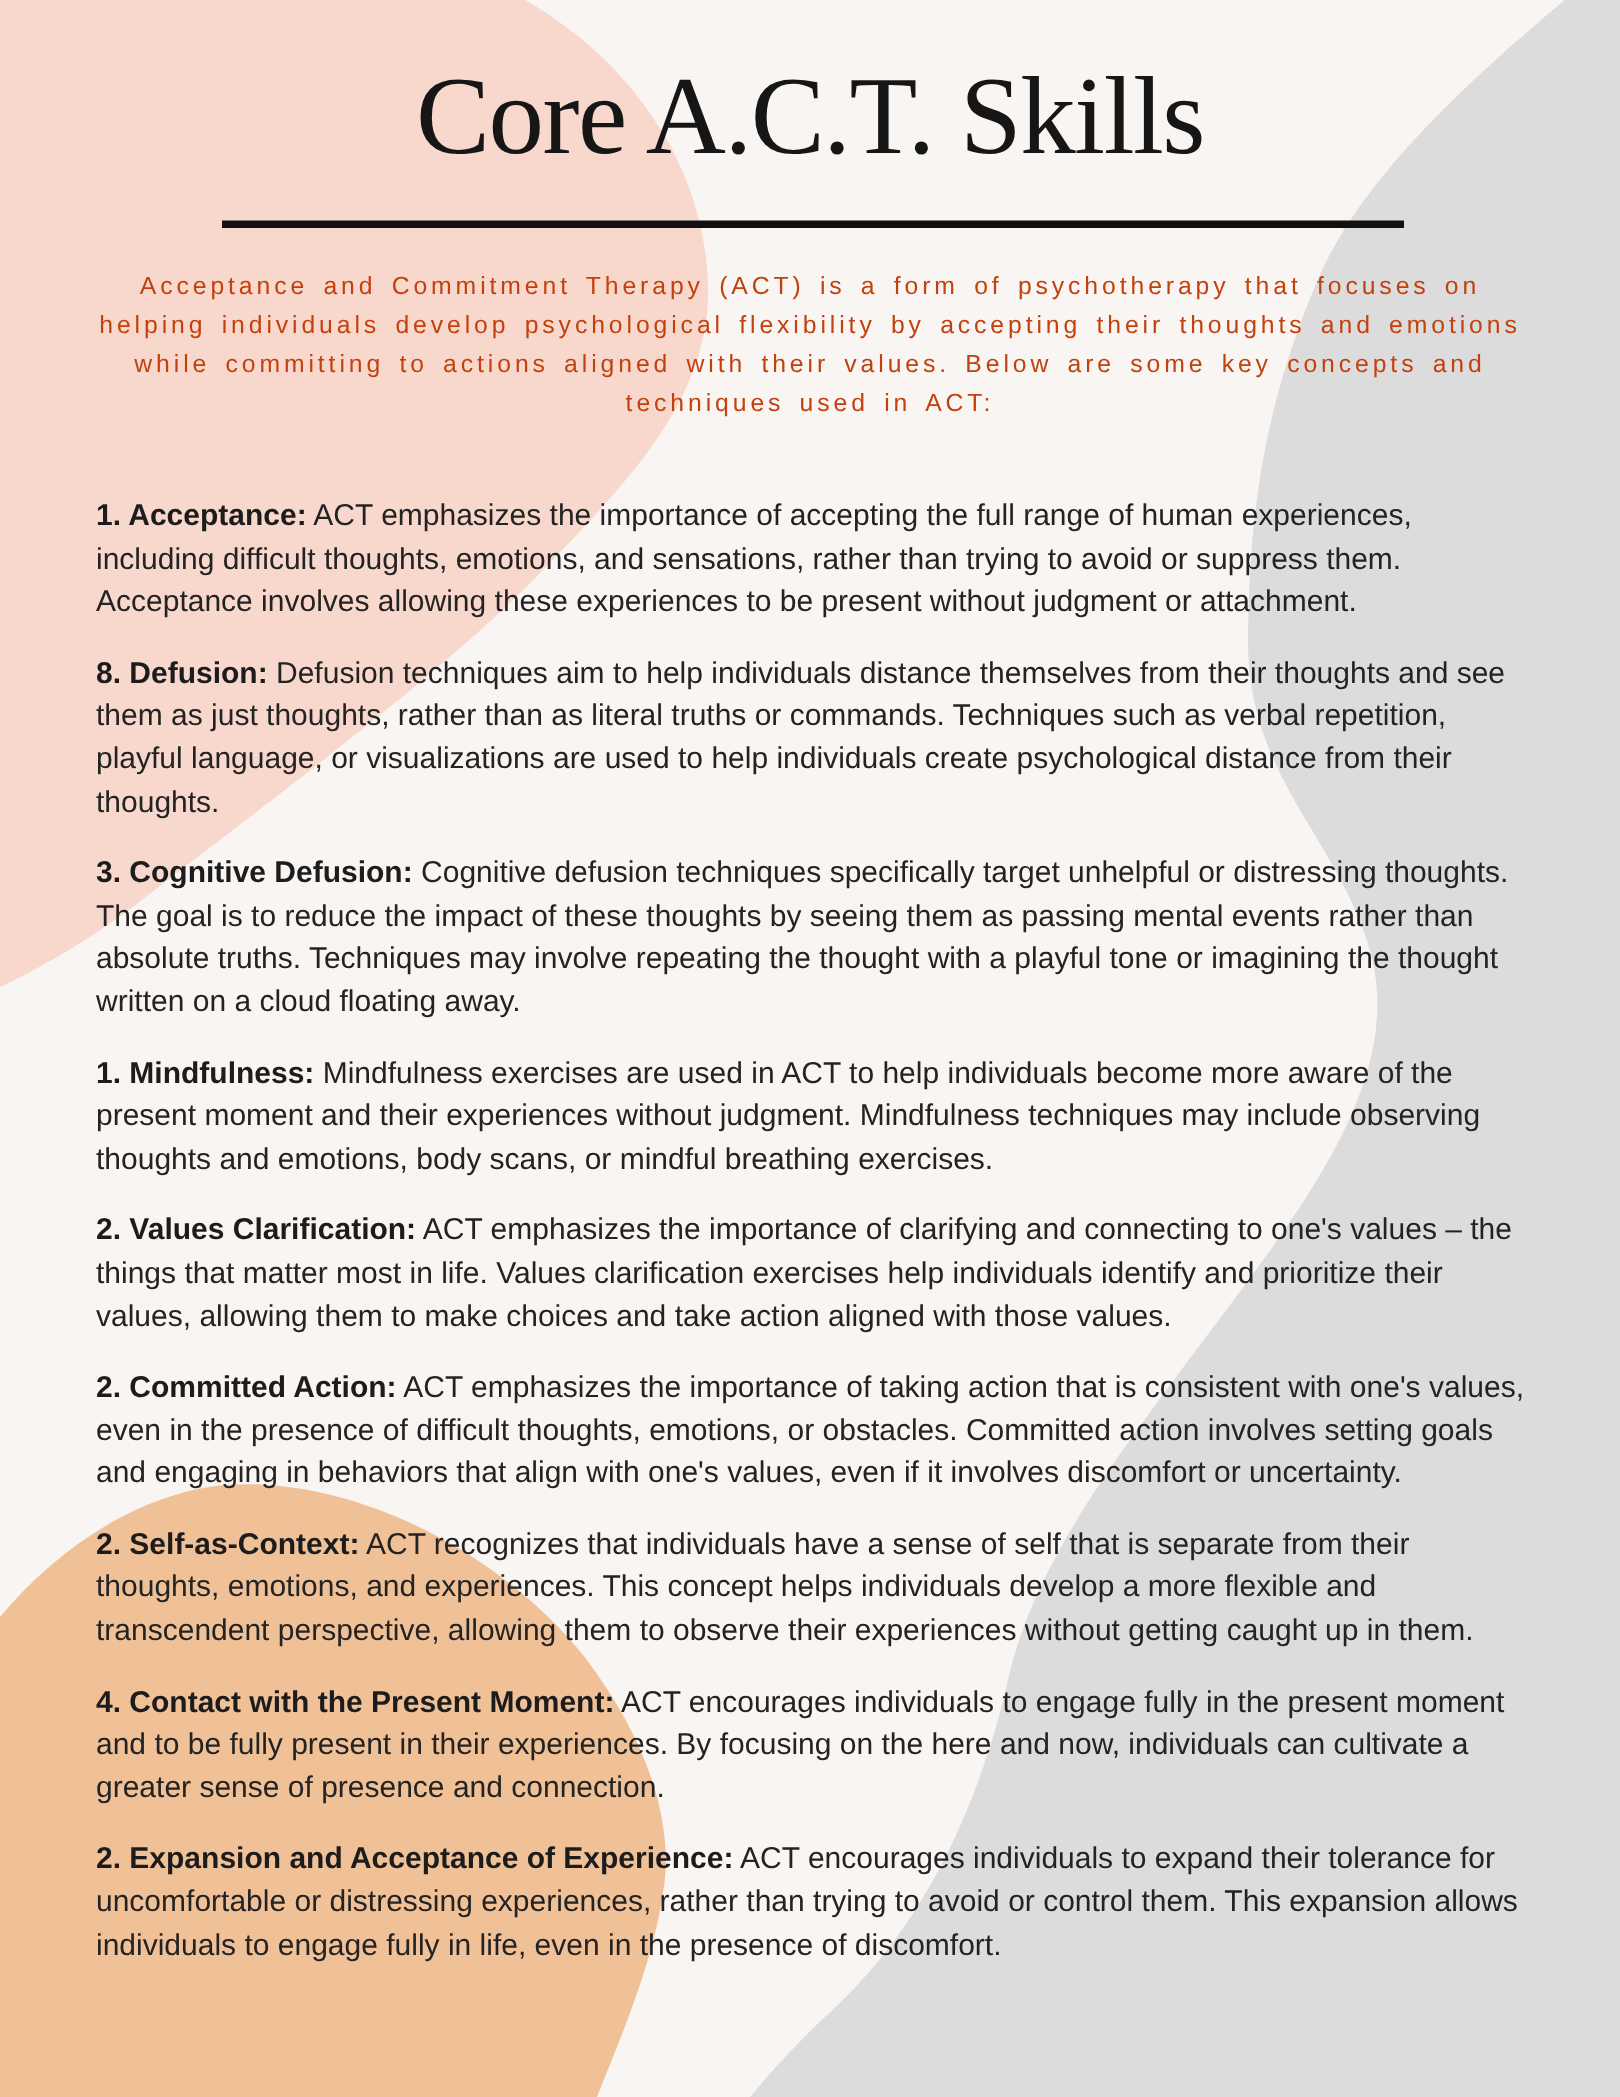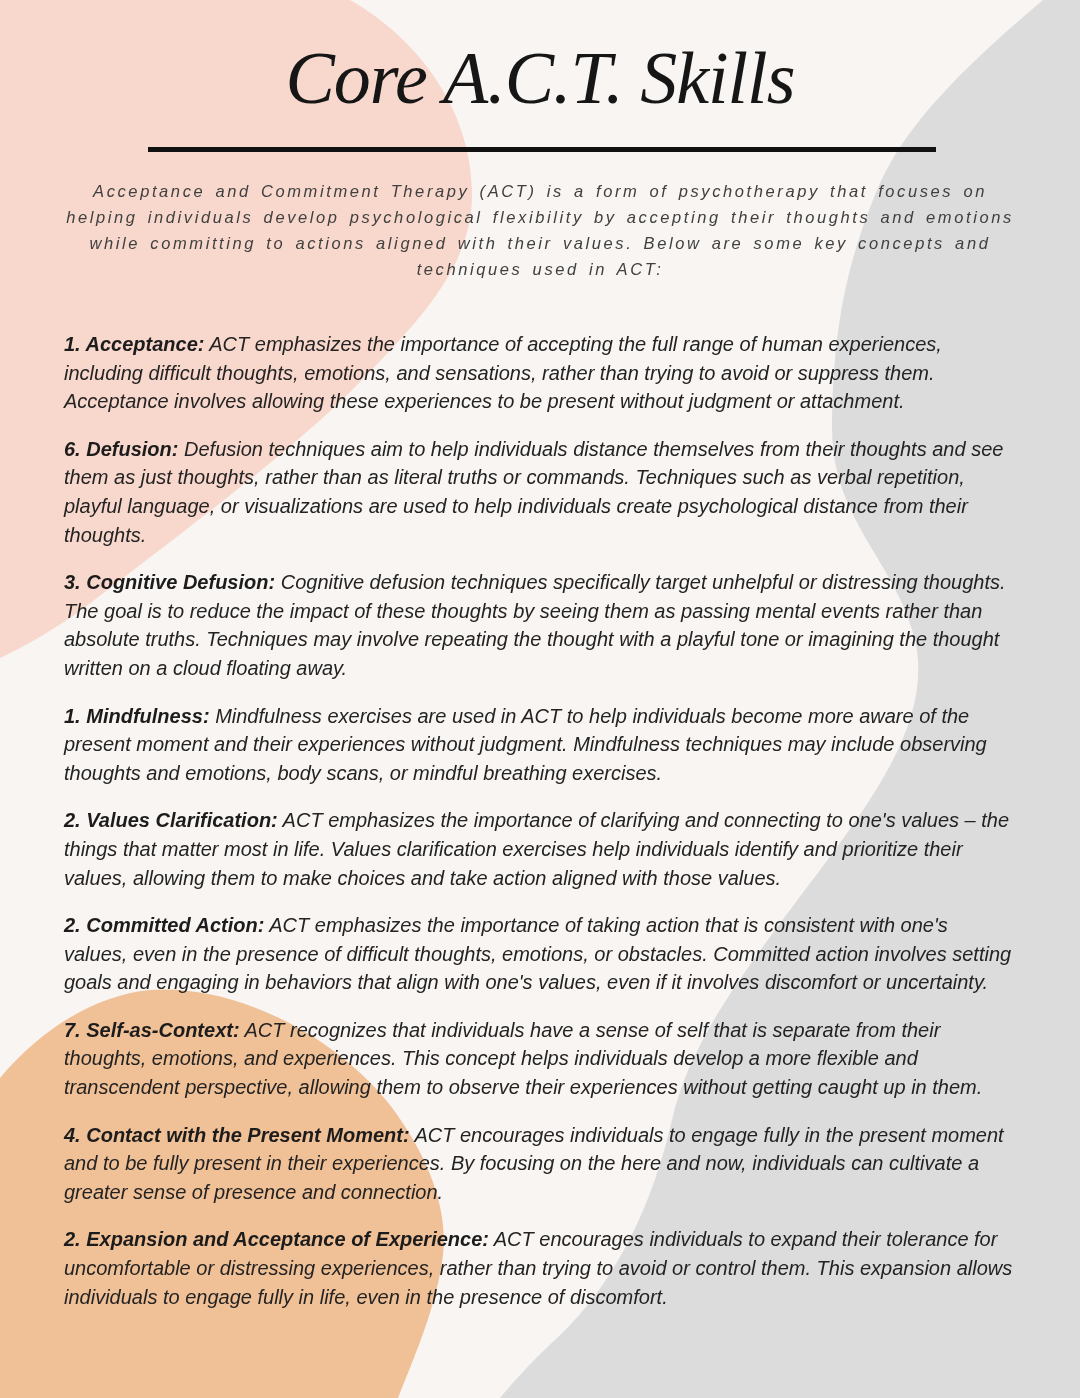--- a/index.html
+++ b/index.html
@@ -16,21 +16,20 @@
     top: 0; left: 0;
     width: 1080px;
     height: 1398px;
     display: block;
   }
   .content {
     position: absolute;
     top: 0; left: 0;
     width: 860px;
     height: 1398px;
-    font-style: italic;
   }
   .title {
     position: absolute;
     top: 36px;
     left: 0;
     width: 1080px;
     margin: 0;
     text-align: center;
     font-family: "Liberation Serif", "DejaVu Serif", serif;
     font-weight: 400;
@@ -51,21 +50,21 @@
     top: 178px;
     left: 55px;
     width: 970px;
     margin: 0;
     text-align: center;
     font-size: 16.5px;
     line-height: 26px;
     letter-spacing: 2.6px;
     word-spacing: 3px;
     font-weight: 500;
-    color: #404040;
+    color: #c2410c;
   }
   .skills {
     position: absolute;
     top: 330px;
     left: 64px;
     width: 952px;
     font-size: 20px;
     line-height: 28.6px;
     color: #242323;
   }
@@ -105,22 +104,22 @@
            L 0 1398 Z" fill="#f0c097"></path>
 </svg>
 
 <div class="content">
   <h1 class="title">Core A.C.T. Skills</h1>
   <div class="title-rule"></div>
   <p class="intro">Acceptance and Commitment Therapy (ACT) is a form of psychotherapy that focuses on helping individuals develop psychological flexibility by accepting their thoughts and emotions while committing to actions aligned with their values. Below are some key concepts and techniques used in ACT:</p>
 
   <div class="skills">
     <p><strong>1. Acceptance:</strong> <span>ACT emphasizes the importance of accepting the full range of human experiences, including difficult thoughts, emotions, and sensations, rather than trying to avoid or suppress them. Acceptance involves allowing these experiences to be present without judgment or attachment.</span></p>
-    <p><strong>6. Defusion:</strong> <span>Defusion techniques aim to help individuals distance themselves from their thoughts and see them as just thoughts, rather than as literal truths or commands. Techniques such as verbal repetition, playful language, or visualizations are used to help individuals create psychological distance from their thoughts.</span></p>
+    <p><strong>8. Defusion:</strong> <span>Defusion techniques aim to help individuals distance themselves from their thoughts and see them as just thoughts, rather than as literal truths or commands. Techniques such as verbal repetition, playful language, or visualizations are used to help individuals create psychological distance from their thoughts.</span></p>
     <p><strong>3. Cognitive Defusion:</strong> <span>Cognitive defusion techniques specifically target unhelpful or distressing thoughts. The goal is to reduce the impact of these thoughts by seeing them as passing mental events rather than absolute truths. Techniques may involve repeating the thought with a playful tone or imagining the thought written on a cloud floating away.</span></p>
     <p><strong>1. Mindfulness:</strong> <span>Mindfulness exercises are used in ACT to help individuals become more aware of the present moment and their experiences without judgment. Mindfulness techniques may include observing thoughts and emotions, body scans, or mindful breathing exercises.</span></p>
     <p><strong>2. Values Clarification:</strong> <span>ACT emphasizes the importance of clarifying and connecting to one's values – the things that matter most in life. Values clarification exercises help individuals identify and prioritize their values, allowing them to make choices and take action aligned with those values.</span></p>
     <p><strong>2. Committed Action:</strong> <span>ACT emphasizes the importance of taking action that is consistent with one's values, even in the presence of difficult thoughts, emotions, or obstacles. Committed action involves setting goals and engaging in behaviors that align with one's values, even if it involves discomfort or uncertainty.</span></p>
-    <p><strong>7. Self-as-Context:</strong> <span>ACT recognizes that individuals have a sense of self that is separate from their thoughts, emotions, and experiences. This concept helps individuals develop a more flexible and transcendent perspective, allowing them to observe their experiences without getting caught up in them.</span></p>
+    <p><strong>2. Self-as-Context:</strong> <span>ACT recognizes that individuals have a sense of self that is separate from their thoughts, emotions, and experiences. This concept helps individuals develop a more flexible and transcendent perspective, allowing them to observe their experiences without getting caught up in them.</span></p>
     <p><strong>4. Contact with the Present Moment:</strong> <span>ACT encourages individuals to engage fully in the present moment and to be fully present in their experiences. By focusing on the here and now, individuals can cultivate a greater sense of presence and connection.</span></p>
     <p><strong>2. Expansion and Acceptance of Experience:</strong> <span>ACT encourages individuals to expand their tolerance for uncomfortable or distressing experiences, rather than trying to avoid or control them. This expansion allows individuals to engage fully in life, even in the presence of discomfort.</span></p>
   </div>
 </div>
 
 </body></html>

